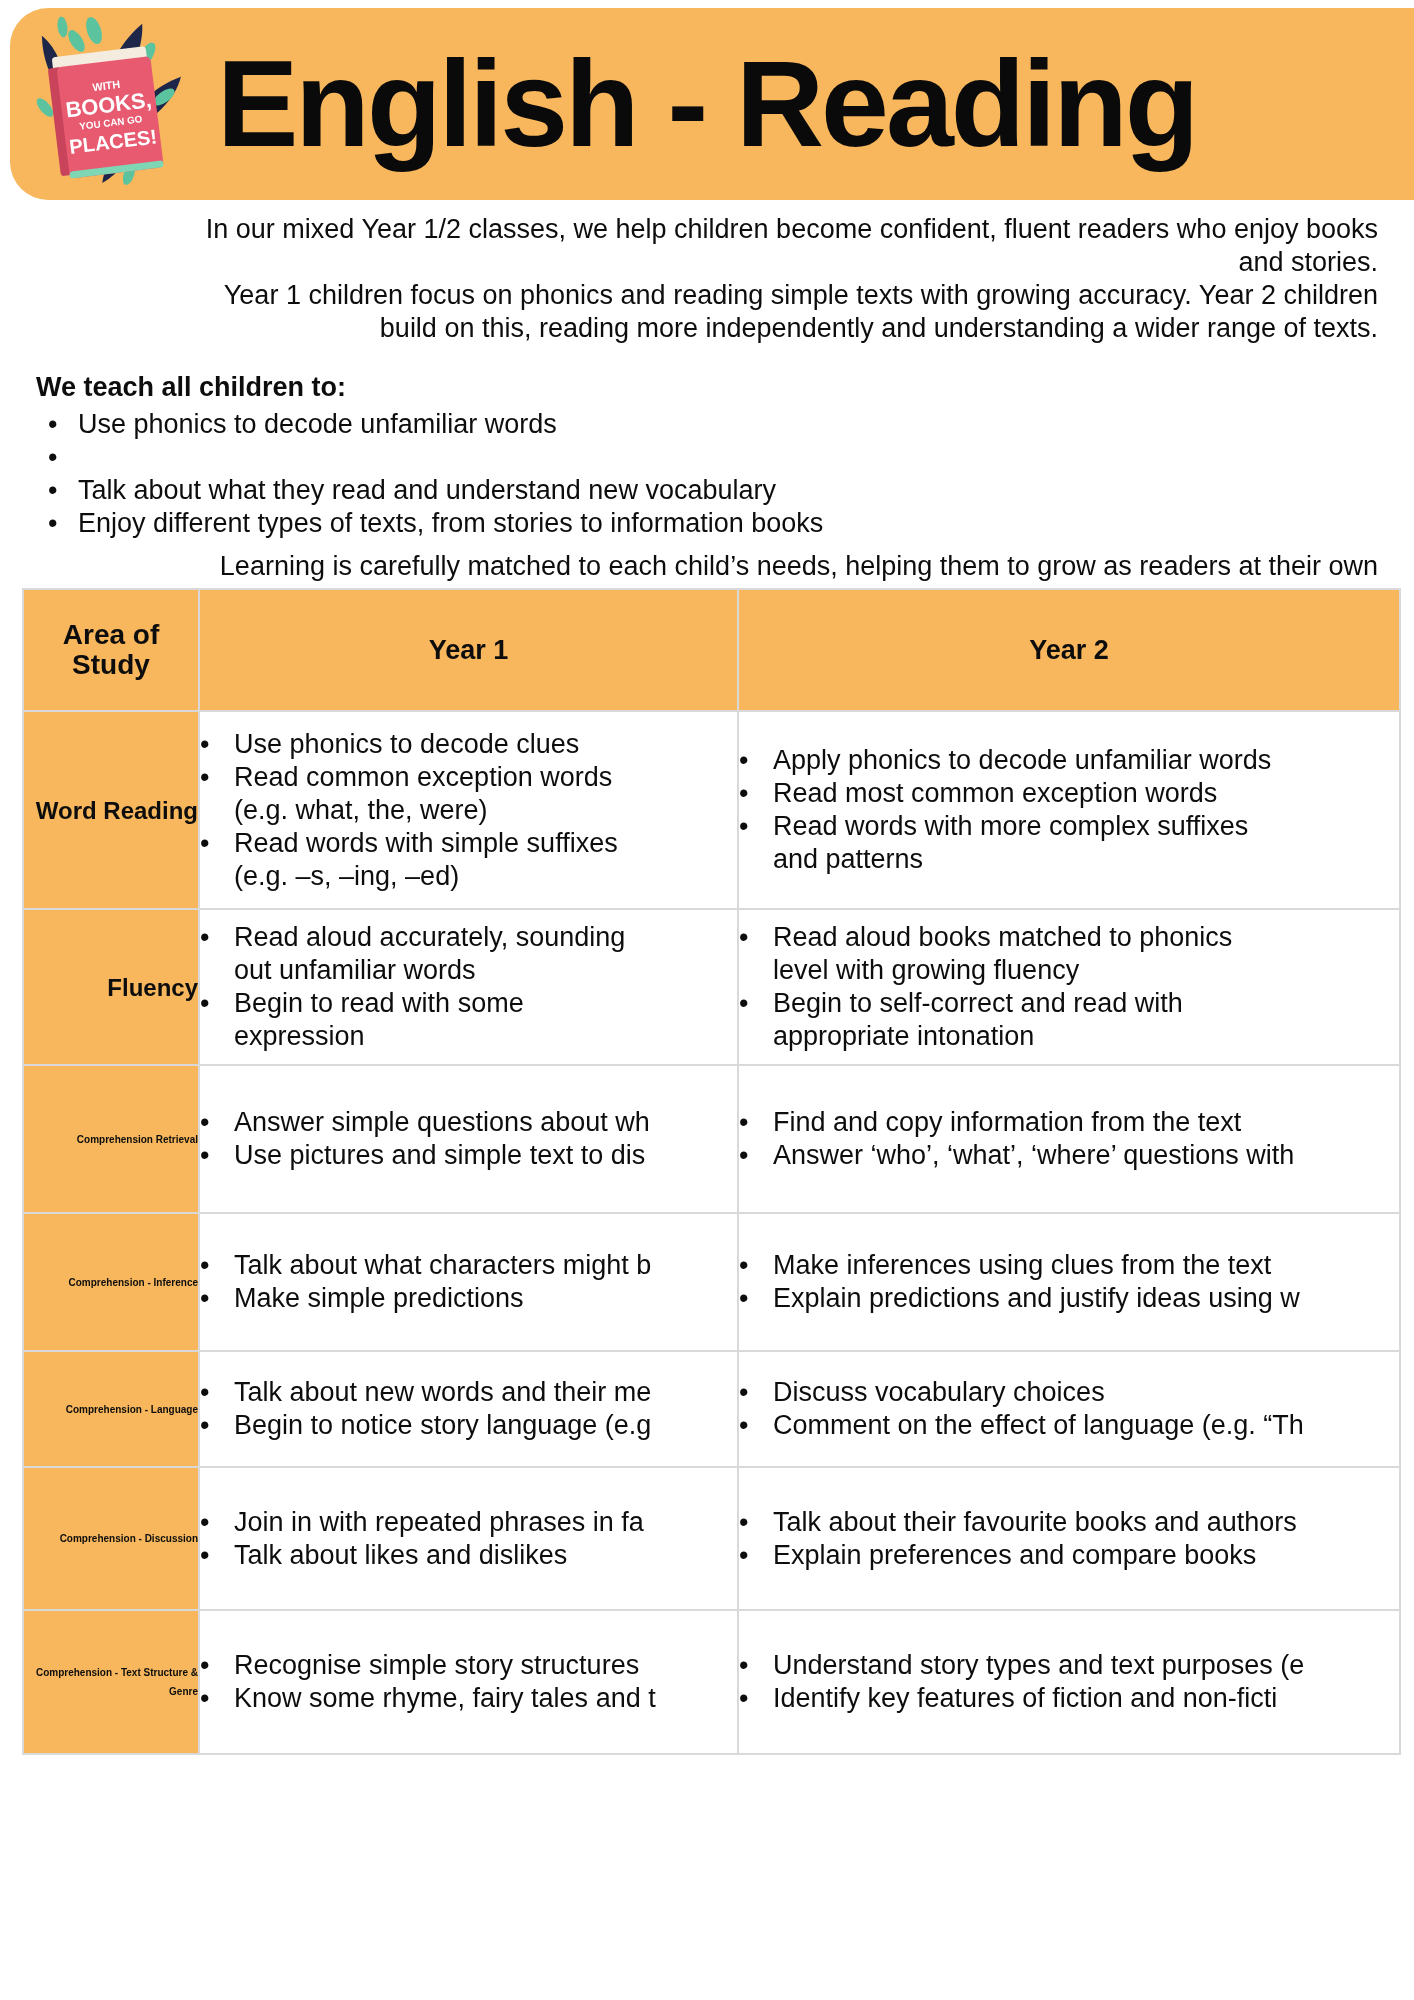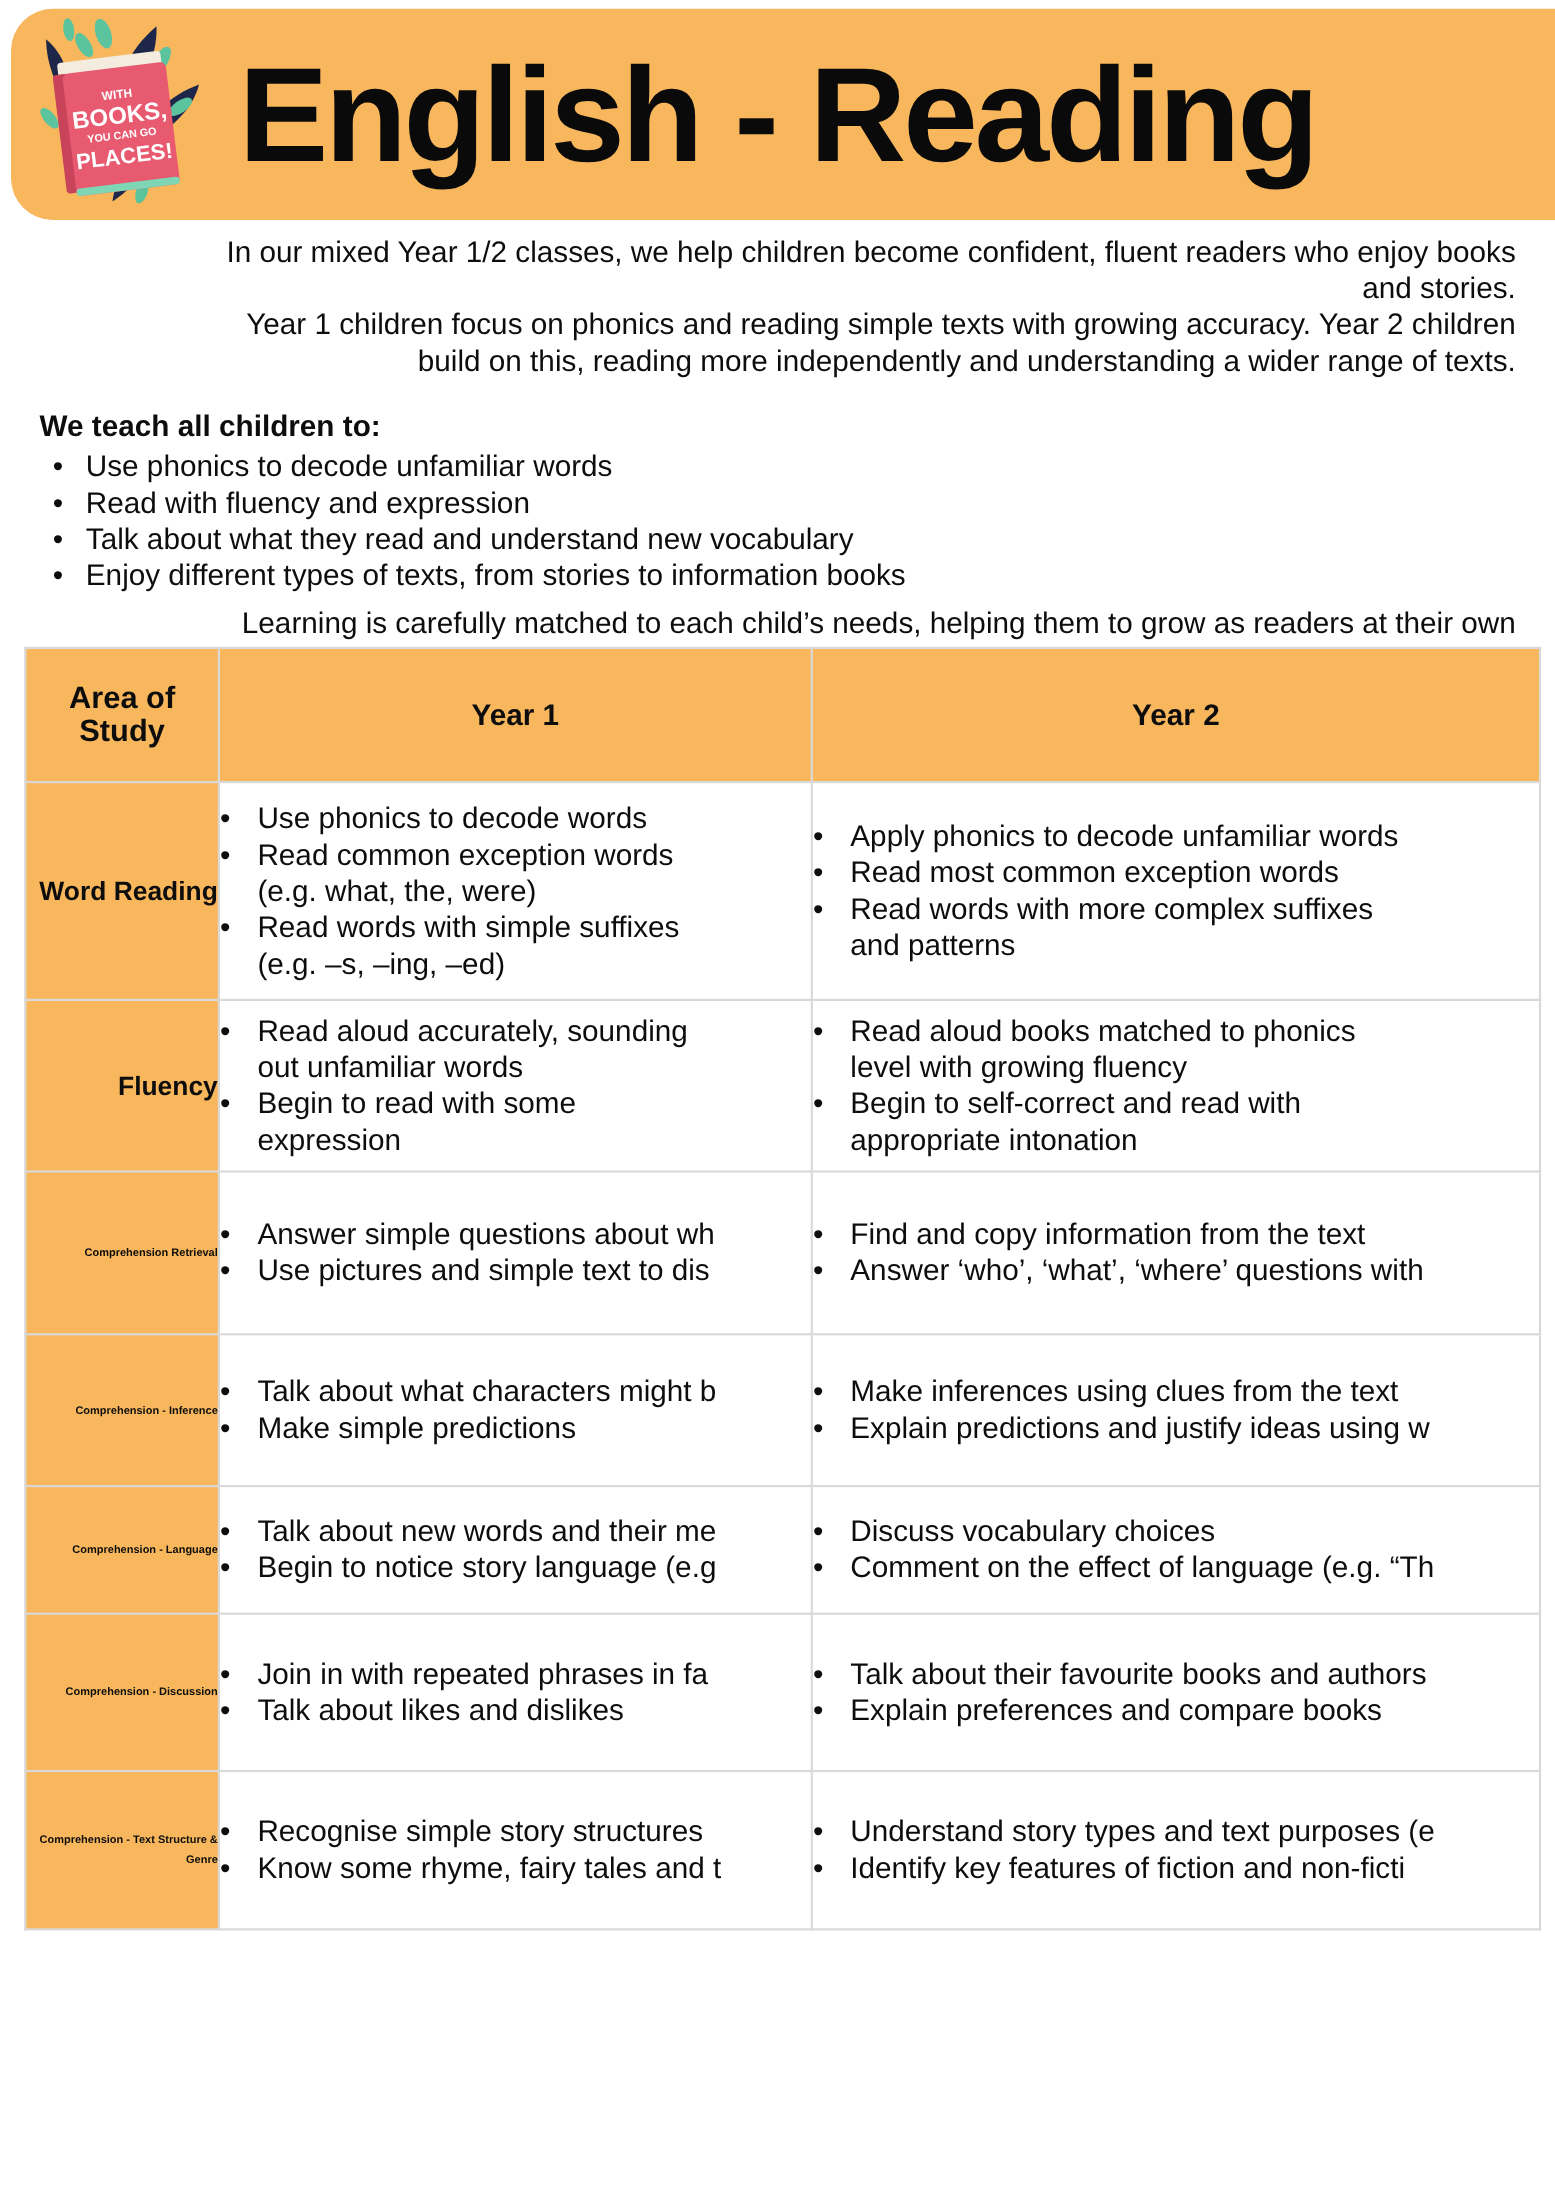--- a/index.html
+++ b/index.html
@@ -142,21 +142,20 @@
   <p class="intro center">Year 1 children focus on phonics and reading simple texts with growing accuracy. Year 2 children
 build on this, reading more independently and understanding a wider range of texts.</p>
   <p class="teach-heading">We teach all children to:</p>
   <ul class="teach">
       <li>
         <span class="bm">•</span>
         <span>Use phonics to decode unfamiliar words</span>
       </li>
       <li>
         <span class="bm">•</span>
-        <span>Read with fluency and expression</span>
       </li>
       <li>
         <span class="bm">•</span>
         <span>Talk about what they read and understand new vocabulary</span>
       </li>
       <li>
         <span class="bm">•</span>
         <span>Enjoy different types of texts, from stories to information books</span>
       </li>
     </ul>
@@ -176,21 +175,21 @@
       <th class="year-h">Year 1</th>
       <th class="year-h">Year 2</th>
     </tr>
   </thead>
   <tbody id="table-body">
       <tr>
         <td class="area">Word Reading</td>
         <td class="content">
           <div class="bl">
             <span class="bm">•</span>
-            <span>Use phonics to decode words</span>
+            <span>Use phonics to decode clues</span>
           </div>
           <div class="bl">
             <span class="bm">•</span>
             <span>Read common exception words</span>
           </div>
           <div class="bl cont">
             <span class="bm">•</span>
             <span>(e.g. what, the, were)</span>
           </div>
           <div class="bl">

